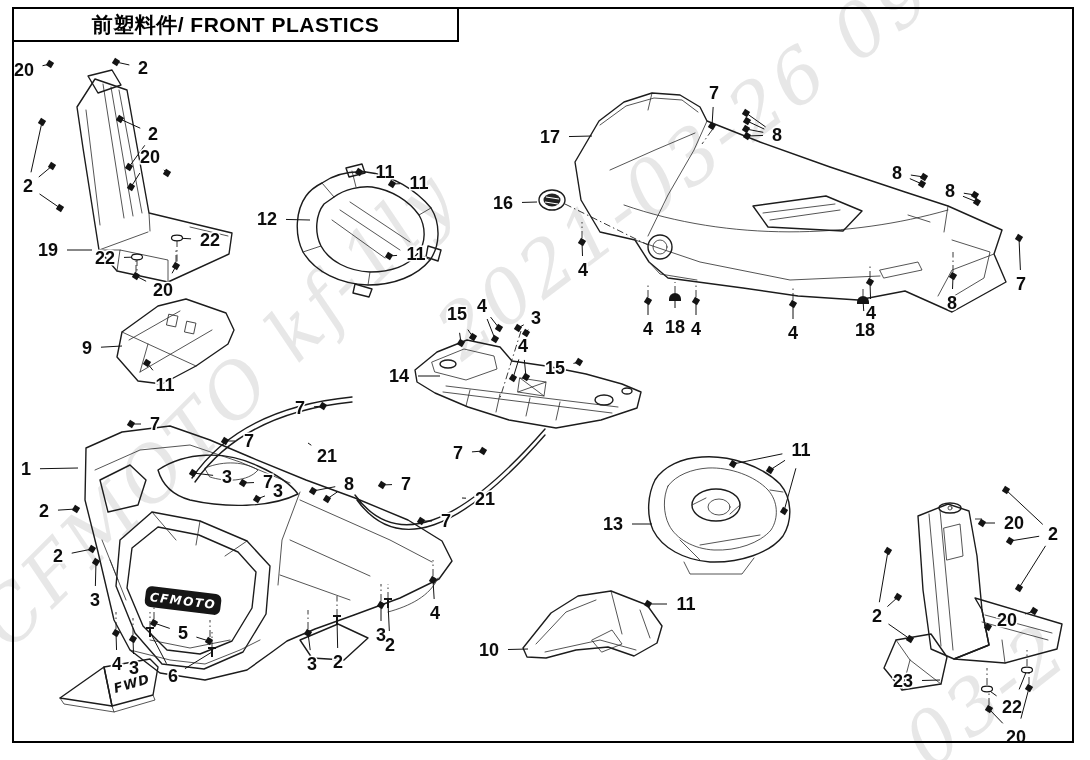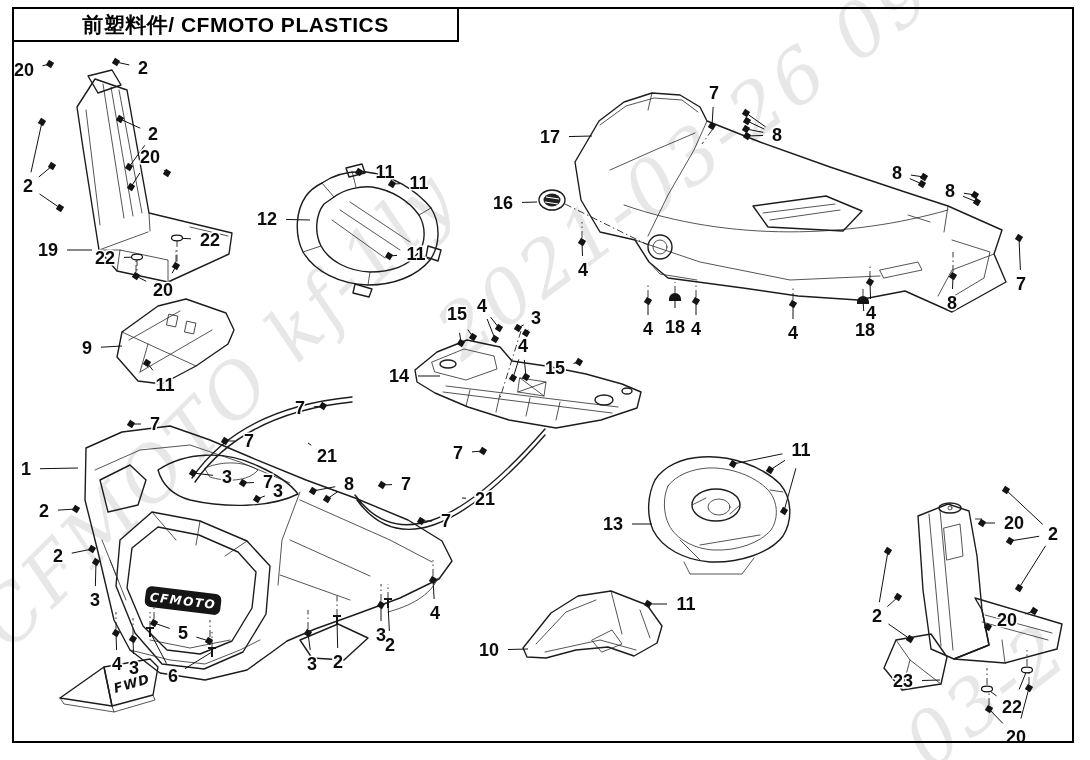--- a/index.html
+++ b/index.html
@@ -20,21 +20,21 @@
     dominant-baseline:central;stroke:#fff;stroke-width:3px;paint-order:stroke;}
   .badge-text{font:italic 700 12px "DejaVu Sans",sans-serif;fill:#fff;letter-spacing:1.5px;text-anchor:middle;}
   .fwd-text{font:italic 700 13px "DejaVu Sans",sans-serif;fill:#111;text-anchor:middle;letter-spacing:1px;}
 </style>
 </head>
 <body>
 
 <div class="page">
   <div class="frame"></div>
   <div class="title-box">
-    <span>前塑料件/ CFMOTO PLASTICS</span>
+    <span>前塑料件/ FRONT PLASTICS</span>
   </div>
 
   <svg class="canvas" width="1090" height="760" viewBox="0 0 1090 760" id="drawing-svg">
     <defs>
       <pattern id="mesh" width="12" height="12" patternUnits="userSpaceOnUse" patternTransform="rotate(38)">
         <rect width="12" height="12" fill="#303030"></rect>
         <rect x="1.6" y="1.6" width="8.8" height="8.8" fill="#ffffff"></rect>
       </pattern>
     </defs>
 

